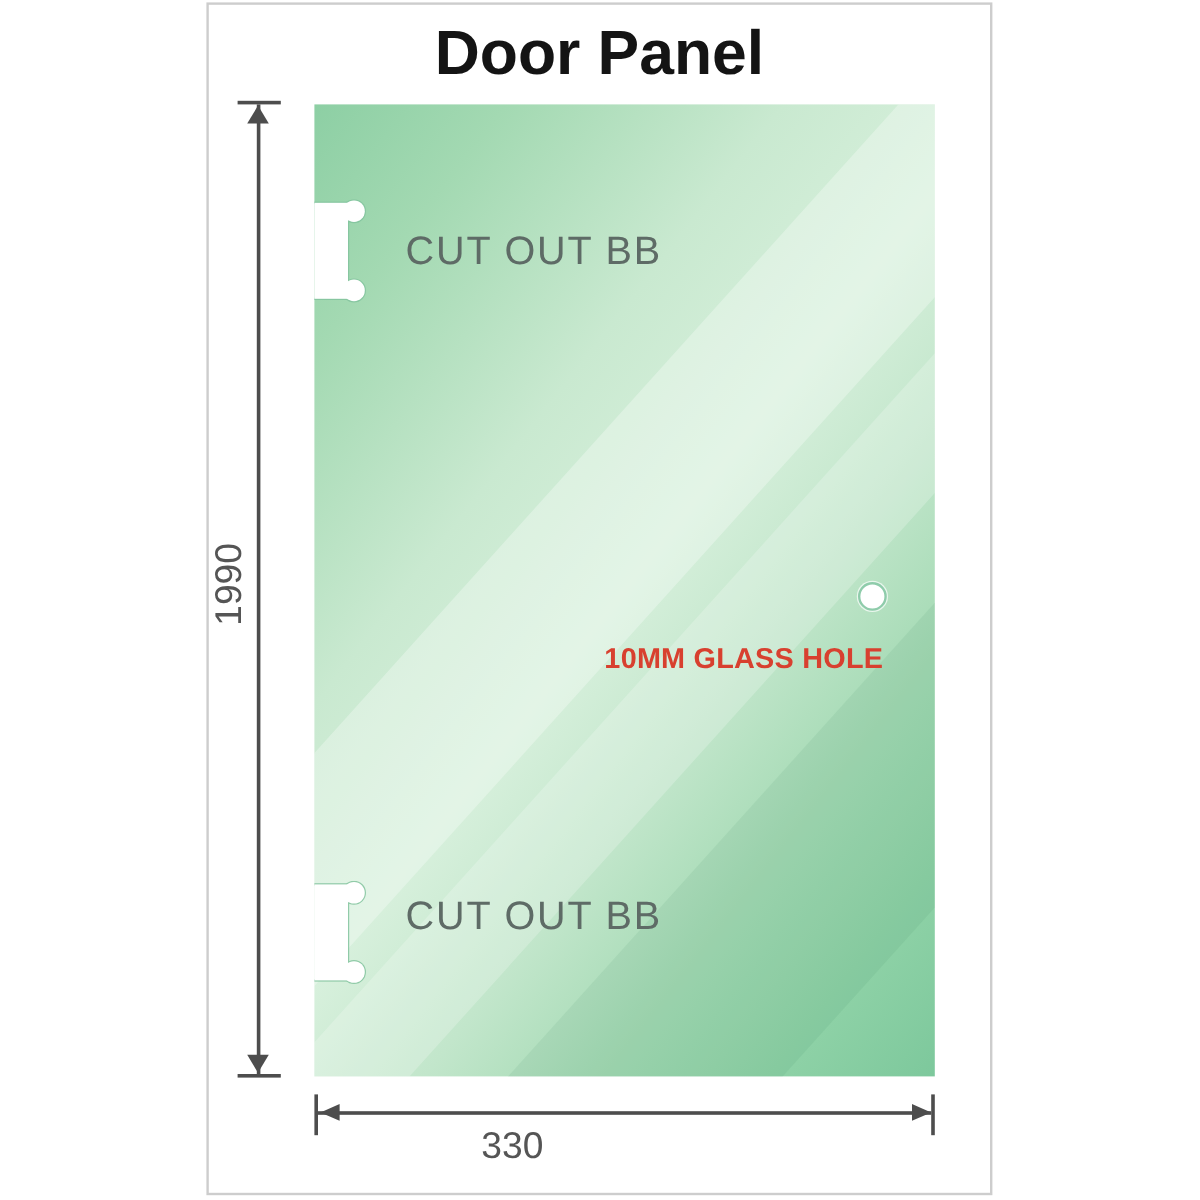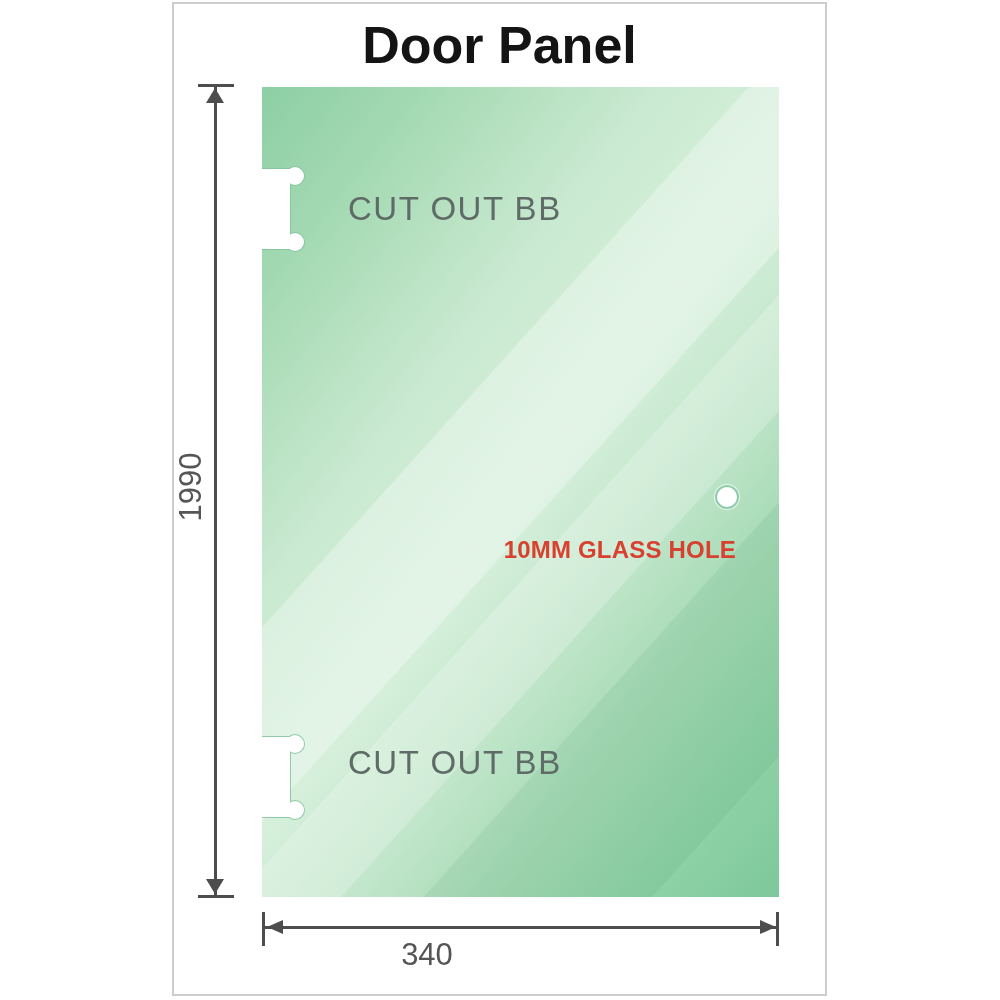--- a/index.html
+++ b/index.html
@@ -28,21 +28,21 @@
   .streak.s1 { left: 140px; top: -260px; width: 130px; height: 1340px;
     background: rgba(255,255,255,0.30); transform: rotate(42deg); }
   .streak.s2 { left: 330px; top: -240px; width: 78px; height: 1340px;
     background: rgba(255,255,255,0.22); transform: rotate(42deg); }
   .streak.s3 { left: 470px; top: -170px; width: 170px; height: 1340px;
     background: rgba(34,115,76,0.08); transform: rotate(42deg); }
   .cutout { position: absolute; overflow: hidden; }
   .cutout.top { left: -4px; top: 79px; }
   .cutout.bottom { left: -4px; top: 647px; }
   .cutout-label {
-    position: absolute; left: 86px; width: 280px; height: 38px; line-height: 38px;
+    position: absolute; left: 76px; width: 280px; height: 38px; line-height: 38px;
     font-size: 33px; font-weight: 400; letter-spacing: 1.5px; color: #5e6b66;
     text-align: left; white-space: nowrap;
   }
   .cutout-label.top { top: 103px; }
   .cutout-label.bottom { top: 657px; }
   .glass-hole {
     position: absolute; left: 453px; top: 398px; width: 20px; height: 20px;
     background: #ffffff; border: 2px solid #8fccab; border-radius: 50%;
     box-shadow: 0 0 0 1px rgba(255,255,255,0.7);
   }
@@ -121,15 +121,15 @@
   <div class="dim tick-v" style="left:214px; top:87px;  height:808px;"></div>
   <div class="arrow up"></div>
   <div class="arrow down"></div>
   <div class="dim-label height">1990</div>
 
   <div class="dim tick-v" style="left:262px; top:912px; height:34px;"></div>
   <div class="dim tick-v" style="left:776px; top:912px; height:34px;"></div>
   <div class="dim tick-h" style="left:265px; top:926px; width:511px;"></div>
   <div class="arrow left"></div>
   <div class="arrow right"></div>
-  <div class="dim-label width">340</div>
+  <div class="dim-label width">330</div>
 
 </div>
 
 </body></html>

